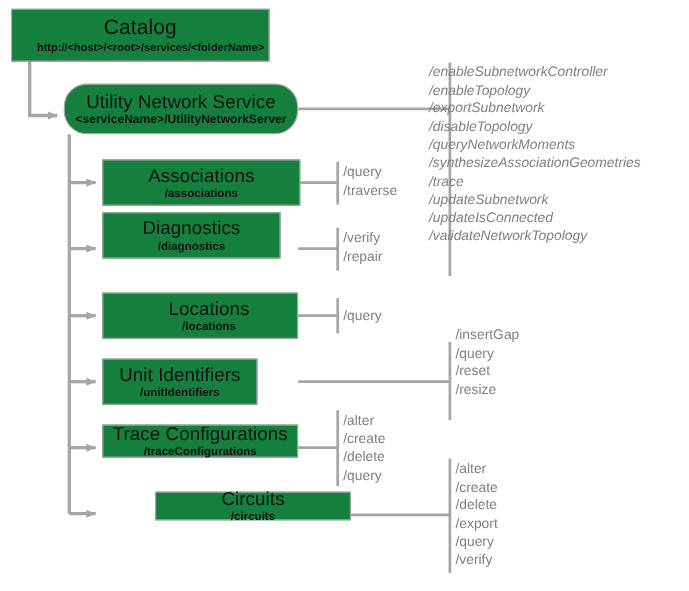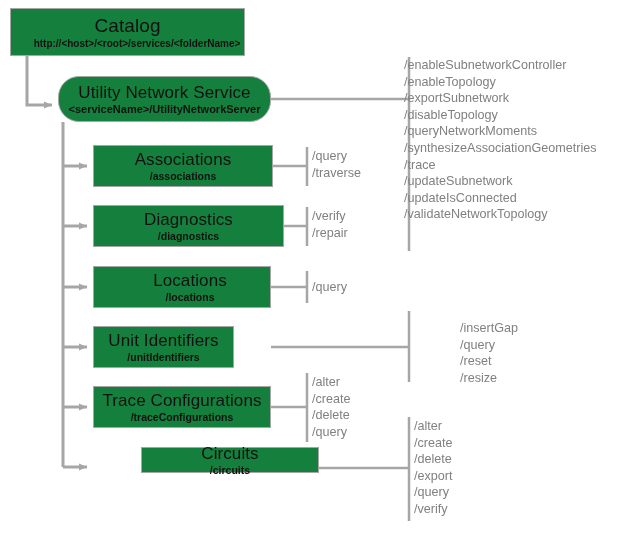--- a/index.html
+++ b/index.html
@@ -120,46 +120,46 @@
   <div class="node" id="node-uns" style="left:58px; top:76px; width:213px; height:46px;border-radius:21px;">
     <div class="title">Utility Network Service</div>
     <div class="sub">&lt;serviceName&gt;/UtilityNetworkServer</div>
   </div>
 
   <div class="node" style="left:93px; top:145px; width:180px; height:42px;">
     <div class="title">Associations</div>
     <div class="sub">/associations</div>
   </div>
 
-  <div class="node" style="left:93px; top:205px; width:191px; height:42px;">
+  <div class="node" style="left:93px; top:193px; width:162px; height:42px;">
     <div class="title">Diagnostics</div>
     <div class="sub">/diagnostics</div>
   </div>
 
   <div class="node" style="left:93px; top:266px; width:178px; height:42px;padding-left:16px;">
     <div class="title">Locations</div>
     <div class="sub">/locations</div>
   </div>
 
   <div class="node" style="left:93px; top:326px; width:141px; height:42px;">
     <div class="title">Unit Identifiers</div>
     <div class="sub">/unitIdentifiers</div>
   </div>
 
-  <div class="node" style="left:93px; top:386px; width:178px; height:42px;">
+  <div class="node" style="left:93px; top:386px; width:178px; height:30px;">
     <div class="title">Trace Configurations</div>
     <div class="sub">/traceConfigurations</div>
   </div>
 
   <div class="node" style="left:93px; top:447px; width:178px; height:26px;margin-left:48px;">
     <div class="title">Circuits</div>
     <div class="sub">/circuits</div>
   </div>
 
-  <div class="op-list" style="left:404px; top:57px;">
+  <div class="op-list" style="left:390px; top:57px;font-style:italic;">
       <div>/enableSubnetworkController</div>
       <div>/enableTopology</div>
       <div>/exportSubnetwork</div>
       <div>/disableTopology</div>
       <div>/queryNetworkMoments</div>
       <div>/synthesizeAssociationGeometries</div>
       <div>/trace</div>
       <div>/updateSubnetwork</div>
       <div>/updateIsConnected</div>
       <div>/validateNetworkTopology</div>
@@ -172,21 +172,21 @@
 
   <div class="op-list" style="left:312px; top:208px;">
       <div>/verify</div>
       <div>/repair</div>
     </div>
 
   <div class="op-list" style="left:312px; top:279px;">
       <div>/query</div>
     </div>
 
-  <div class="op-list" style="left:414px; top:320px;margin-left:46px;">
+  <div class="op-list" style="left:414px; top:296px;">
       <div>/insertGap</div>
       <div>/query</div>
       <div>/reset</div>
       <div>/resize</div>
     </div>
 
   <div class="op-list" style="left:312px; top:374px;">
       <div>/alter</div>
       <div>/create</div>
       <div>/delete</div>

